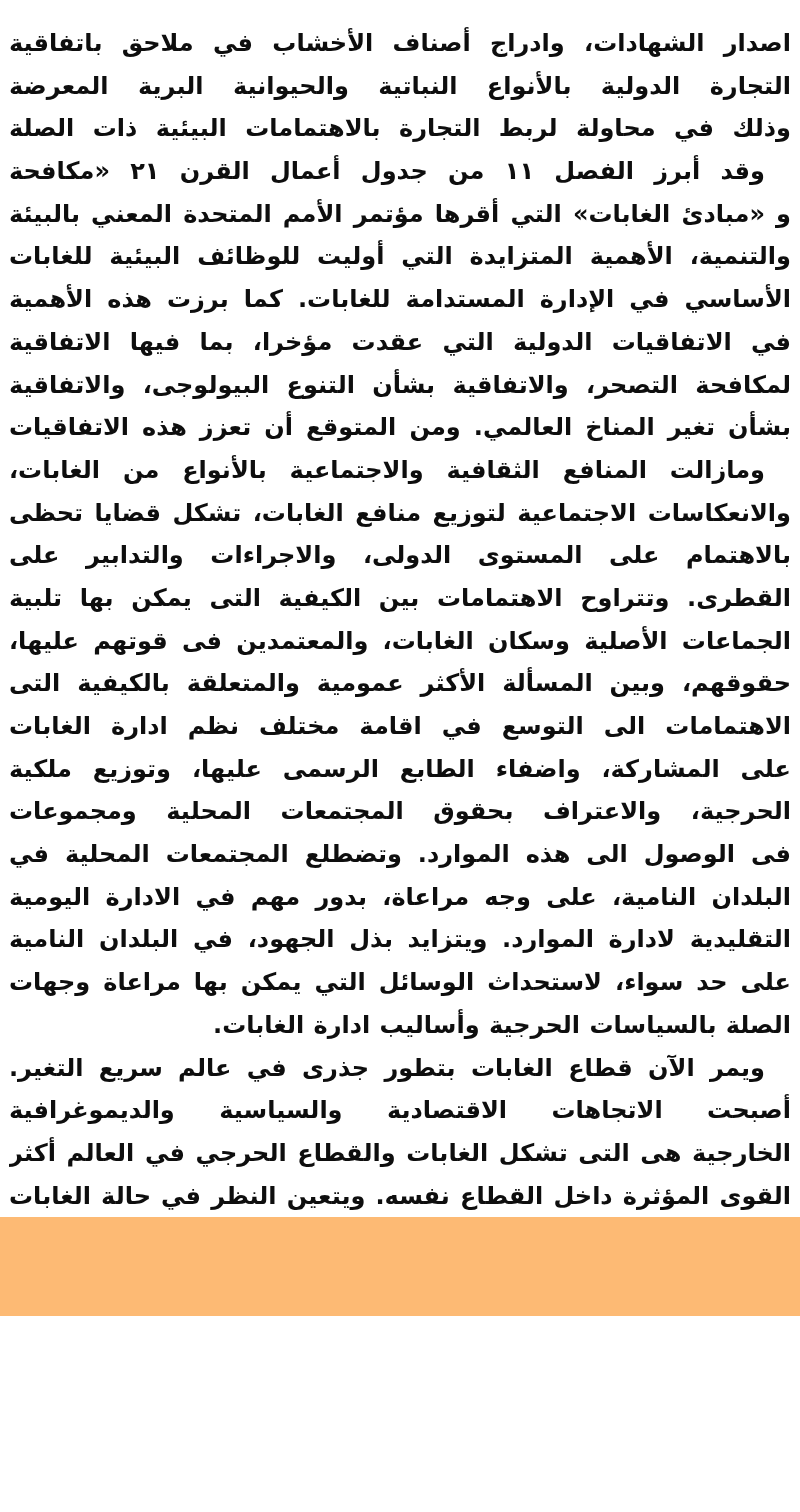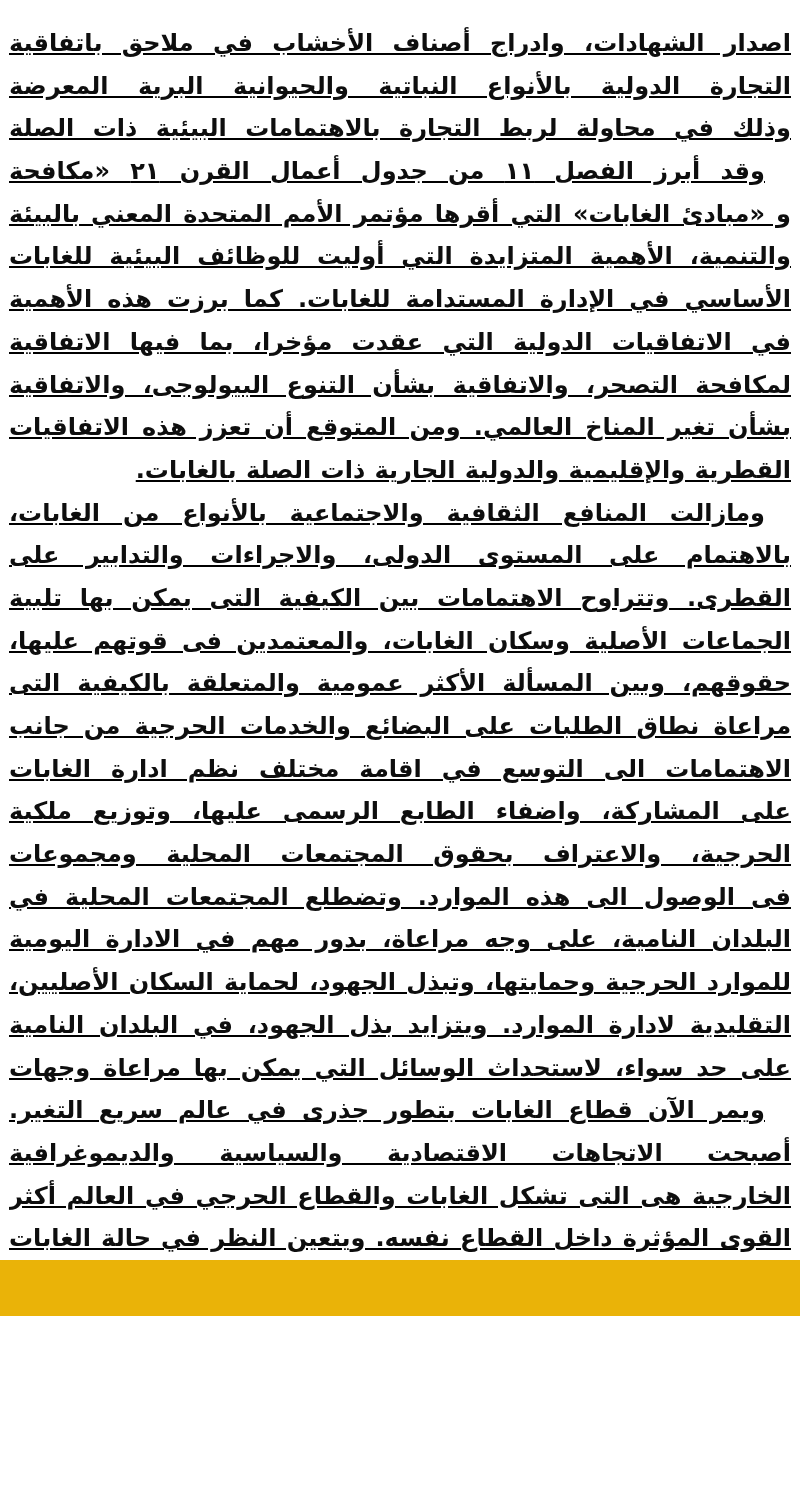--- a/index.html
+++ b/index.html
@@ -4,23 +4,22 @@
 <style>
   html, body {
     margin: 0;
     padding: 0;
     background: #ffffff;
   }
   .page {
     position: relative;
     width: 800px;
     height: 1316px;
-    background: #eab308;
+    background: #fdba74;
     overflow: hidden;
-    text-decoration: underline;
   }
   .doc-text {
     direction: rtl;
     unicode-bidi: embed;
     padding: 22px 9px 0 9px;
     font-family: "DejaVu Sans", sans-serif;
     font-weight: bold;
     font-size: 24px;
     color: #0e0e0e;
     -webkit-font-smoothing: antialiased;
@@ -48,33 +47,32 @@
       <div class="line">اصدار الشهادات، وادراج أصناف الأخشاب في ملاحق باتفاقية</div>
       <div class="line">التجارة الدولية بالأنواع النباتية والحيوانية البرية المعرضة للانقراض،</div>
       <div class="line para-end">وذلك في محاولة لربط التجارة بالاهتمامات البيئية ذات الصلة بالغابات.</div>
       <div class="line indent">وقد أبرز الفصل ١١ من جدول أعمال القرن ٢١ «مكافحة التصحر»،</div>
       <div class="line">و «مبادئ الغابات» التي أقرها مؤتمر الأمم المتحدة المعني بالبيئة</div>
       <div class="line">والتنمية، الأهمية المتزايدة التي أوليت للوظائف البيئية للغابات ودورها</div>
       <div class="line">الأساسي في الإدارة المستدامة للغابات. كما برزت هذه الأهمية أيضا</div>
       <div class="line">في الاتفاقيات الدولية التي عقدت مؤخرا، بما فيها الاتفاقية الدولية</div>
       <div class="line">لمكافحة التصحر، والاتفاقية بشأن التنوع البيولوجى، والاتفاقية الإطارية</div>
       <div class="line">بشأن تغير المناخ العالمي. ومن المتوقع أن تعزز هذه الاتفاقيات الأنشطة</div>
-      <div class="line para-end">القطرية والإقليمية والدولية الجارية ذات الصلة بالغابات.</div>
       <div class="line indent">ومازالت المنافع الثقافية والاجتماعية بالأنواع من الغابات،</div>
+      <div class="line">والانعكاسات الاجتماعية لتوزيع منافع الغابات، تشكل قضايا تحظى</div>
       <div class="line">بالاهتمام على المستوى الدولى، والاجراءات والتدابير على المستوى</div>
       <div class="line">القطرى. وتتراوح الاهتمامات بين الكيفية التى يمكن بها تلبية احتياجات</div>
       <div class="line">الجماعات الأصلية وسكان الغابات، والمعتمدين فى قوتهم عليها، واحترام</div>
       <div class="line">حقوقهم، وبين المسألة الأكثر عمومية والمتعلقة بالكيفية التى يمكن بها</div>
-      <div class="line">مراعاة نطاق الطلبات على البضائع والخدمات الحرجية من جانب</div>
       <div class="line">الاهتمامات الى التوسع في اقامة مختلف نظم ادارة الغابات المعتمدة</div>
       <div class="line">على المشاركة، واضفاء الطابع الرسمى عليها، وتوزيع ملكية الموارد</div>
       <div class="line">الحرجية، والاعتراف بحقوق المجتمعات المحلية ومجموعات المستخدمين</div>
       <div class="line">فى الوصول الى هذه الموارد. وتضطلع المجتمعات المحلية في كثير من</div>
       <div class="line">البلدان النامية، على وجه مراعاة، بدور مهم في الادارة اليومية</div>
-      <div class="line">للموارد الحرجية وحمايتها، وتبذل الجهود، لحماية السكان الأصليين،</div>
       <div class="line">التقليدية لادارة الموارد. ويتزايد بذل الجهود، في البلدان النامية والمتقدمة</div>
       <div class="line">على حد سواء، لاستحداث الوسائل التي يمكن بها مراعاة وجهات نظر</div>
+      <div class="line para-end">الصلة بالسياسات الحرجية وأساليب ادارة الغابات.</div>
       <div class="line indent">ويمر الآن قطاع الغابات بتطور جذرى في عالم سريع التغير. فقد</div>
       <div class="line">أصبحت الاتجاهات الاقتصادية والسياسية والديموغرافية والاجتماعية</div>
       <div class="line">الخارجية هى التى تشكل الغابات والقطاع الحرجي في العالم أكثر من</div>
       <div class="line">القوى المؤثرة داخل القطاع نفسه. ويتعين النظر في حالة الغابات في</div>
     </div>
 </div>
 
 </body></html>

